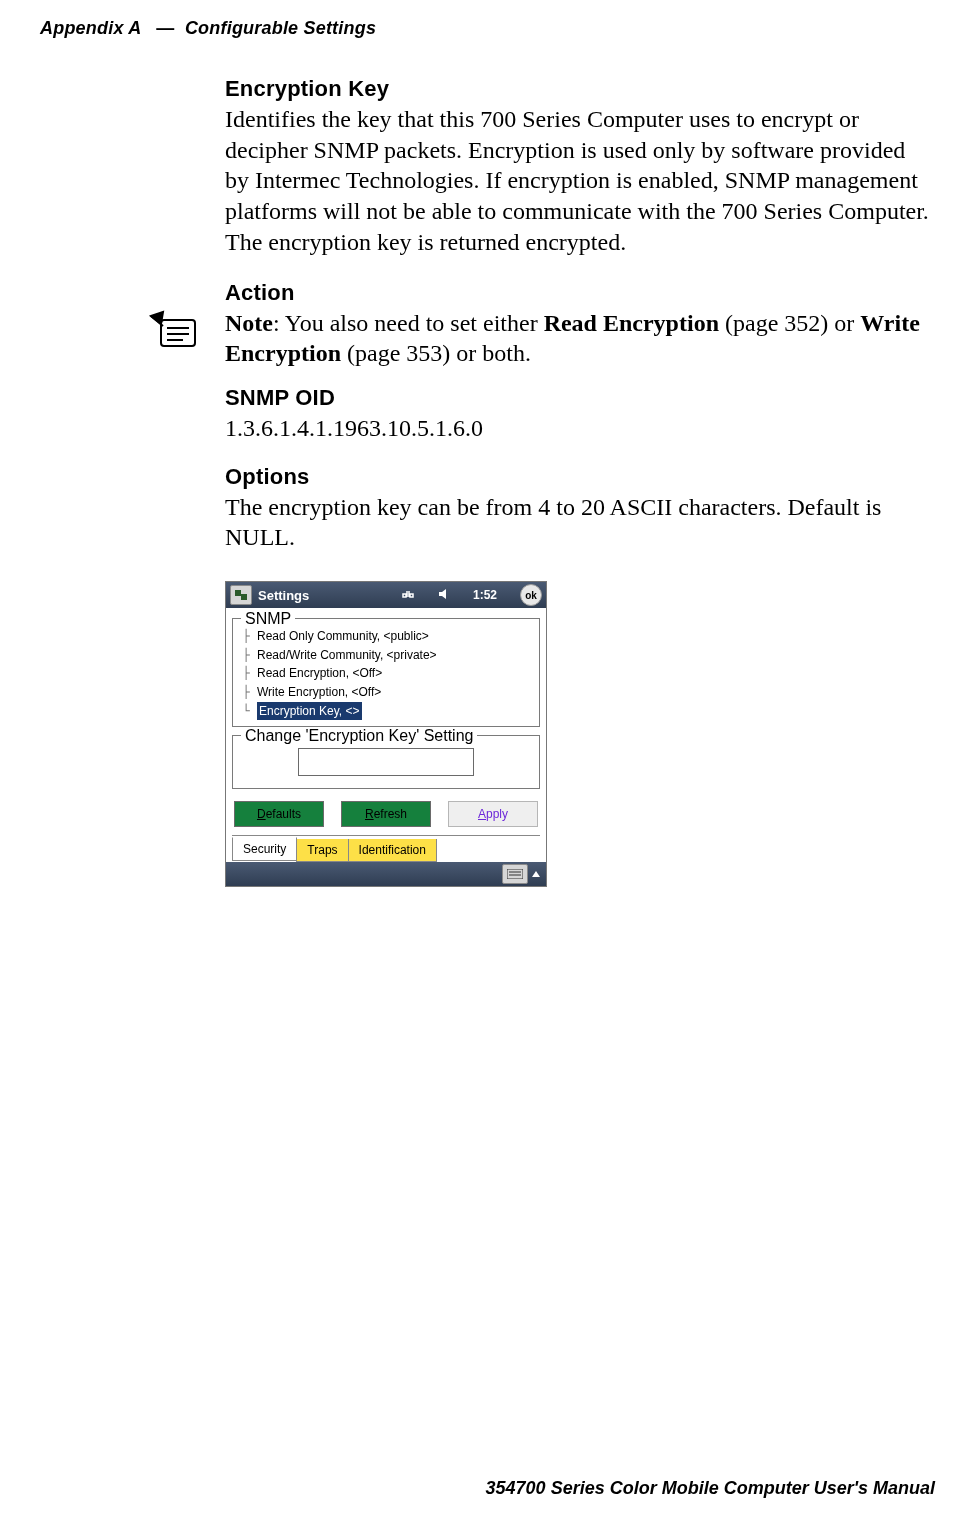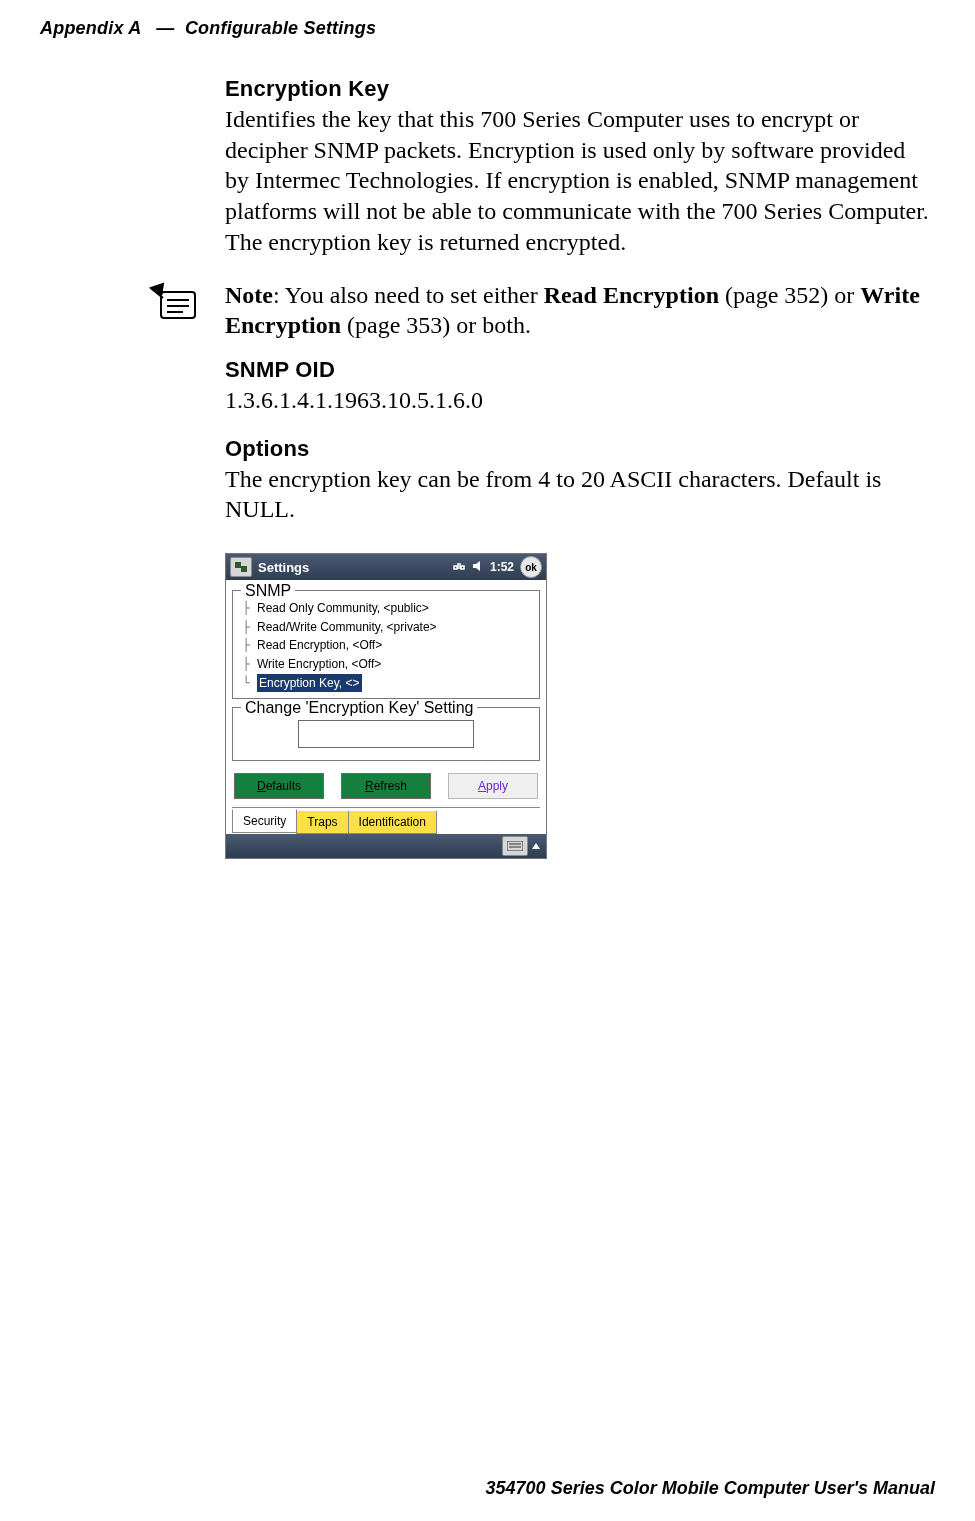--- a/index.html
+++ b/index.html
@@ -95,21 +95,21 @@
   .dev-titlebar .flag {
     width: 20px; height: 18px;
     background: #d6d6d6;
     border: 1px solid #8a8a8a;
     border-radius: 2px;
     display: flex; align-items: center; justify-content: center;
   }
   .dev-titlebar .flag svg { display:block; }
   .dev-titlebar .title { flex: 0 0 auto; text-align: center; }
   .dev-titlebar .spacer { flex: 1; }
-  .dev-titlebar .tray { display: flex; align-items: center; gap: 6px; font-size: 12px; font-weight:700; }
+  .dev-titlebar .tray { display: flex; align-items: center; gap: 23px; font-size: 12px; font-weight:700; }
   .dev-titlebar .ok {
     width: 20px; height: 20px; border-radius: 50%;
     background: #e8e8e8; color:#000;
     display:flex; align-items:center; justify-content:center;
     font-size: 10px; font-weight:700;
     border:1px solid #9a9a9a;
   }
   .dev-body { padding: 4px 6px 0 6px; }
   .groupbox {
     border: 1px solid #7a7a7a;
@@ -207,20 +207,21 @@
   <span>A</span>
   &nbsp;&nbsp;<span class="dash">—</span>&nbsp;
   <span>Configurable Settings</span>
 </div>
 
 <div class="content">
 
   <h3 class="sec">Encryption Key</h3>
   <p class="body">Identifies the key that this 700 Series Computer uses to encrypt or decipher SNMP packets. Encryption is used only by software provided by Intermec Technologies. If encryption is enabled, SNMP management platforms will not be able to communicate with the 700 Series Computer. The encryption key is returned encrypted.</p>
 
+  <h3 class="sec">Action</h3>
 
   <div class="note-row">
     <div class="note-icon">
       <svg viewBox="0 0 56 40" width="56" height="40">
         <g fill="none" stroke="#000" stroke-width="2">
           <rect x="16" y="10" width="34" height="26" rx="3" ry="3"></rect>
           <line x1="22" y1="18" x2="44" y2="18"></line>
           <line x1="22" y1="24" x2="44" y2="24"></line>
           <line x1="22" y1="30" x2="38" y2="30"></line>
           <path d="M6 6 L18 2 L16 14 Z" fill="#000" stroke="#000"></path>

